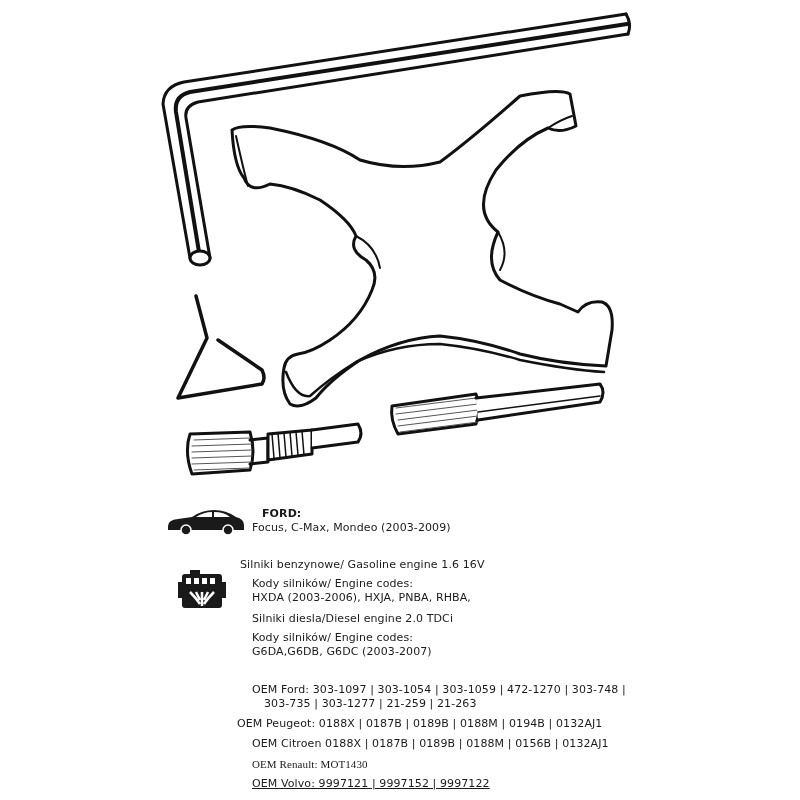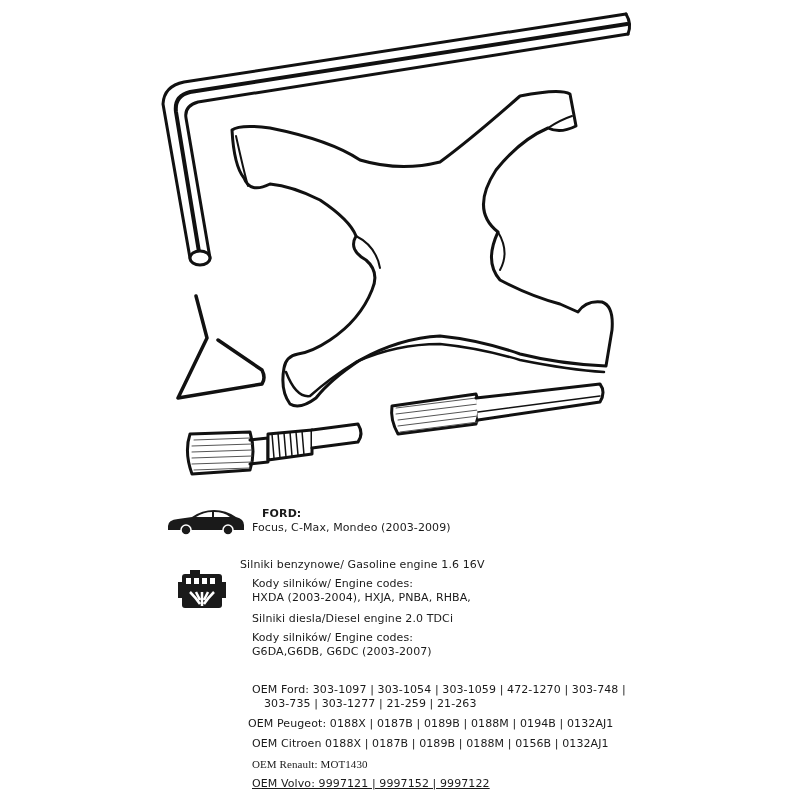--- a/index.html
+++ b/index.html
@@ -69,23 +69,23 @@
   <rect x="14" y="2" width="10" height="4" fill="#1a1a1a"></rect>
   <rect x="10" y="10" width="5" height="6" fill="#fff"></rect>
   <rect x="18" y="10" width="5" height="6" fill="#fff"></rect>
   <rect x="26" y="10" width="5" height="6" fill="#fff"></rect>
   <rect x="34" y="10" width="5" height="6" fill="#fff"></rect>
   <path d="M14 24 Q20 30 24 36 M38 24 Q32 30 28 36 M20 24 L24 32 M32 24 L28 32 M26 24 L26 38" stroke="#fff" stroke-width="2.5" fill="none"></path>
 </svg>
 
 <div class="txt" style="left:240px; top:558px;">Silniki benzynowe/ Gasoline engine 1.6 16V</div>
 <div class="txt" style="left:252px; top:577px;">Kody silników/ Engine codes:</div>
-<div class="txt" style="left:252px; top:591px;">HXDA (2003-2004), HXJA, PNBA, RHBA,</div>
+<div class="txt" style="left:252px; top:591px;">HXDA (2003-2006), HXJA, PNBA, RHBA,</div>
 <div class="txt" style="left:252px; top:612px;">Silniki diesla/Diesel engine 2.0 TDCi</div>
 <div class="txt" style="left:252px; top:631px;">Kody silników/ Engine codes:</div>
 <div class="txt" style="left:252px; top:645px;text-align:center;">G6DA,G6DB, G6DC (2003-2007)</div>
 
 <div class="txt" style="left:252px; top:683px;">OEM Ford: 303-1097 | 303-1054 | 303-1059 | 472-1270 | 303-748 |</div>
 <div class="txt" style="left:264px; top:697px;">303-735 | 303-1277 | 21-259 | 21-263</div>
-<div class="txt" style="left:248px; top:717px;text-align:right;">OEM Peugeot: 0188X | 0187B | 0189B | 0188M | 0194B | 0132AJ1</div>
+<div class="txt" style="left:237px; top:717px;text-align:right;">OEM Peugeot: 0188X | 0187B | 0189B | 0188M | 0194B | 0132AJ1</div>
 <div class="txt" style="left:252px; top:737px;">OEM Citroen 0188X | 0187B | 0189B | 0188M | 0156B | 0132AJ1</div>
 <div class="txt" style="left:252px; top:757px;font-family:Liberation Serif, serif;">OEM Renault:  MOT1430</div>
 <div class="txt" style="left:252px; top:777px;text-decoration:underline;">OEM Volvo: 9997121 | 9997152 | 9997122</div>
 
 </body></html>

